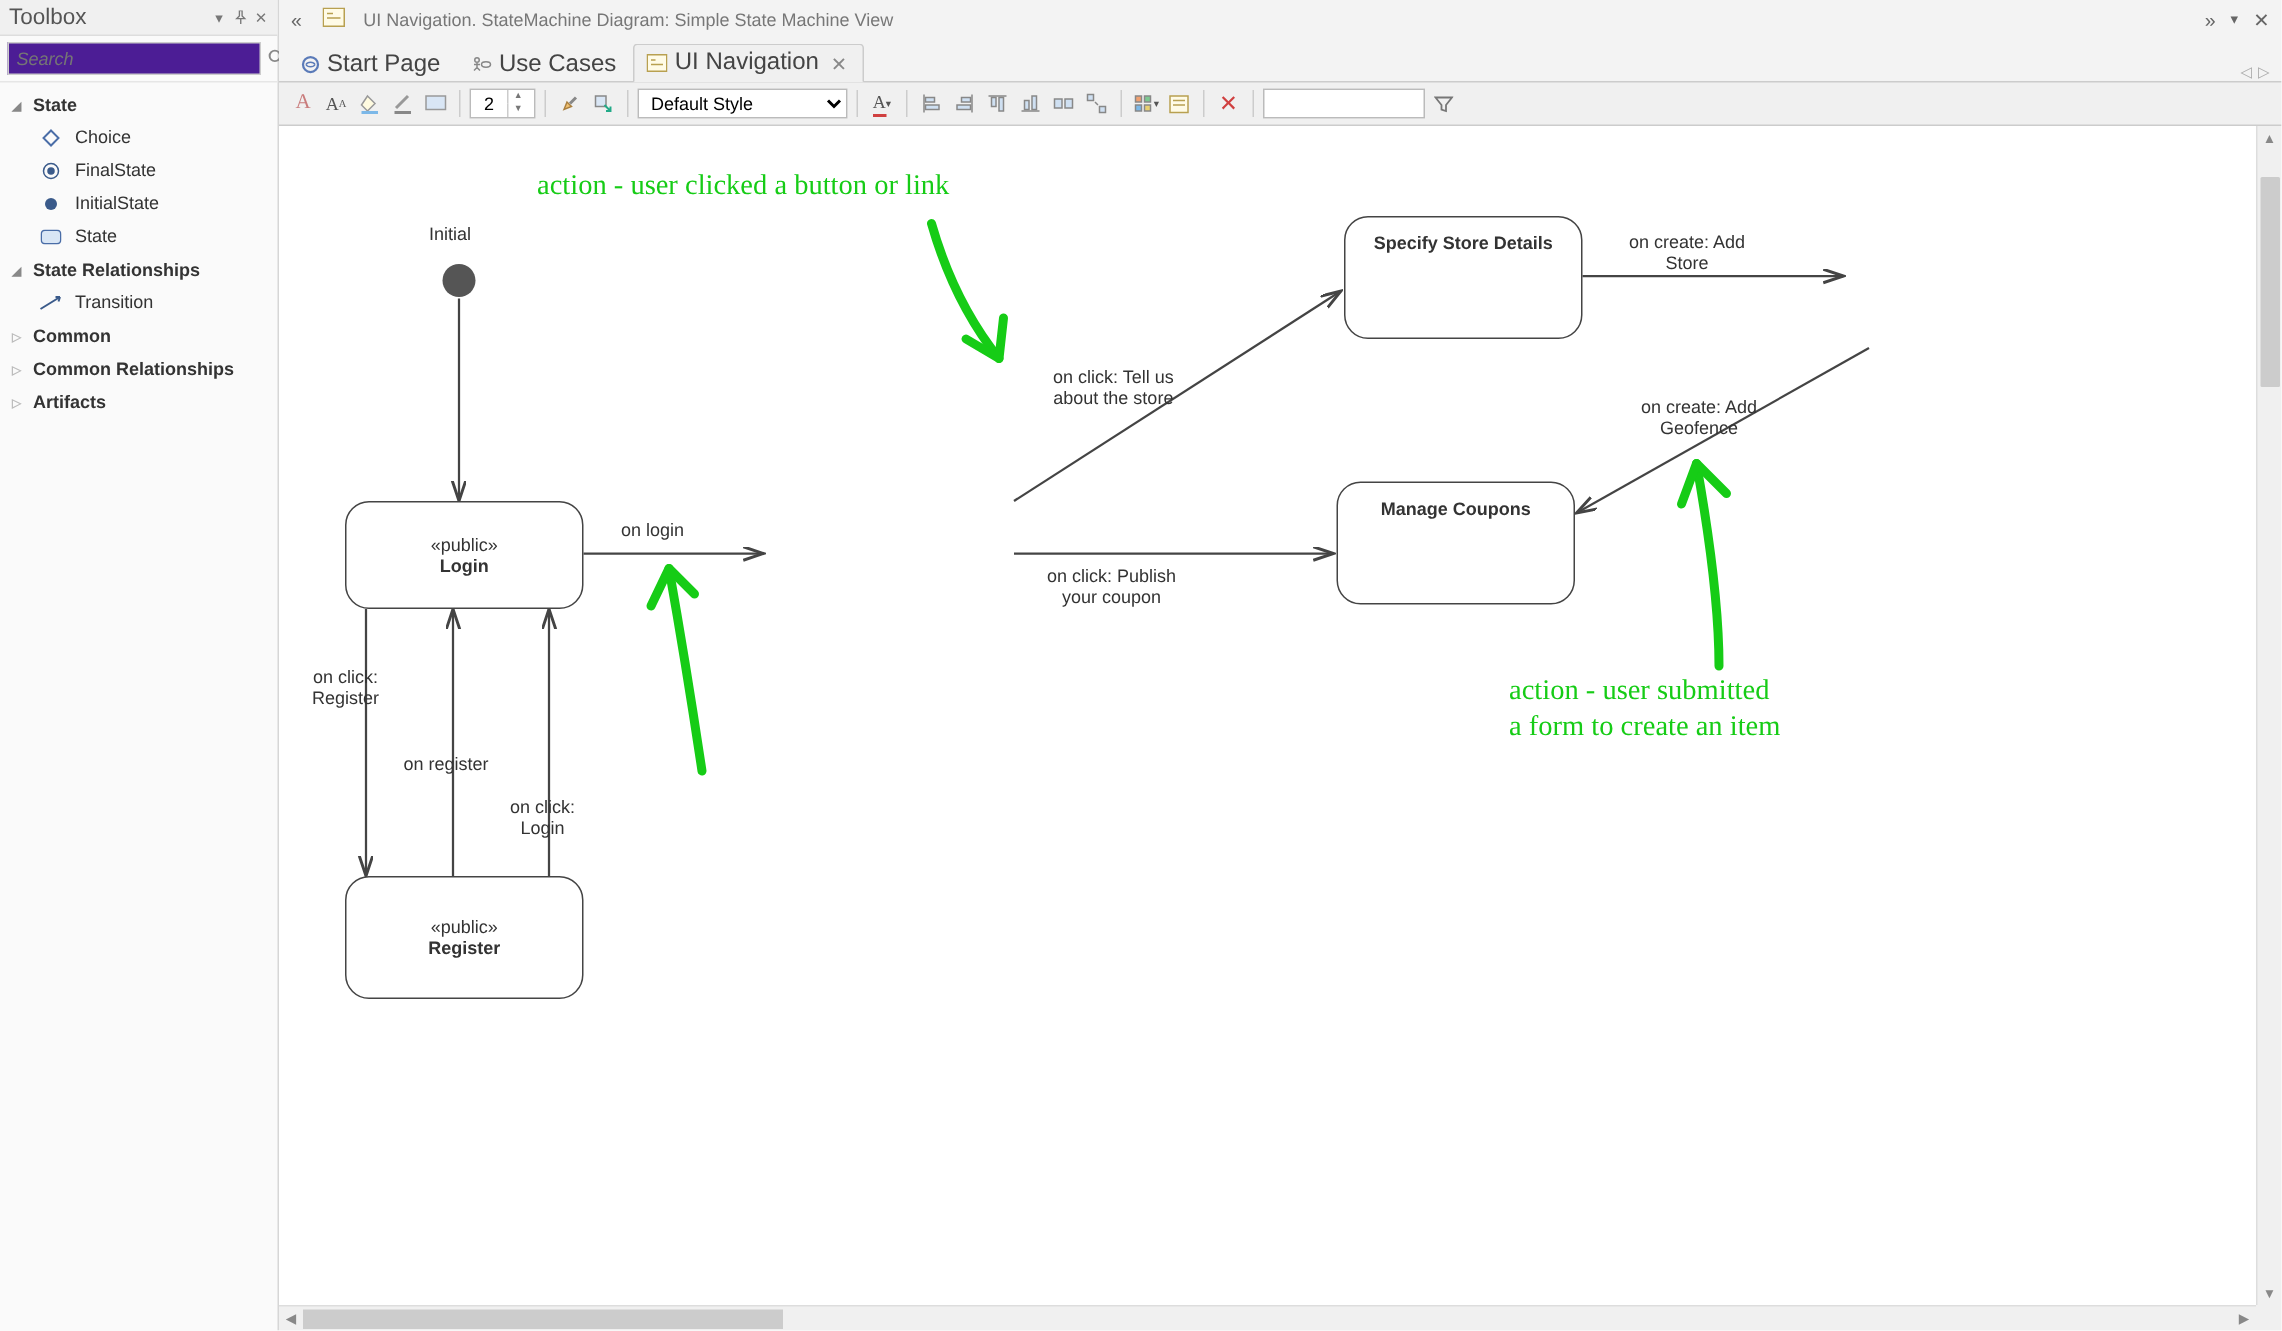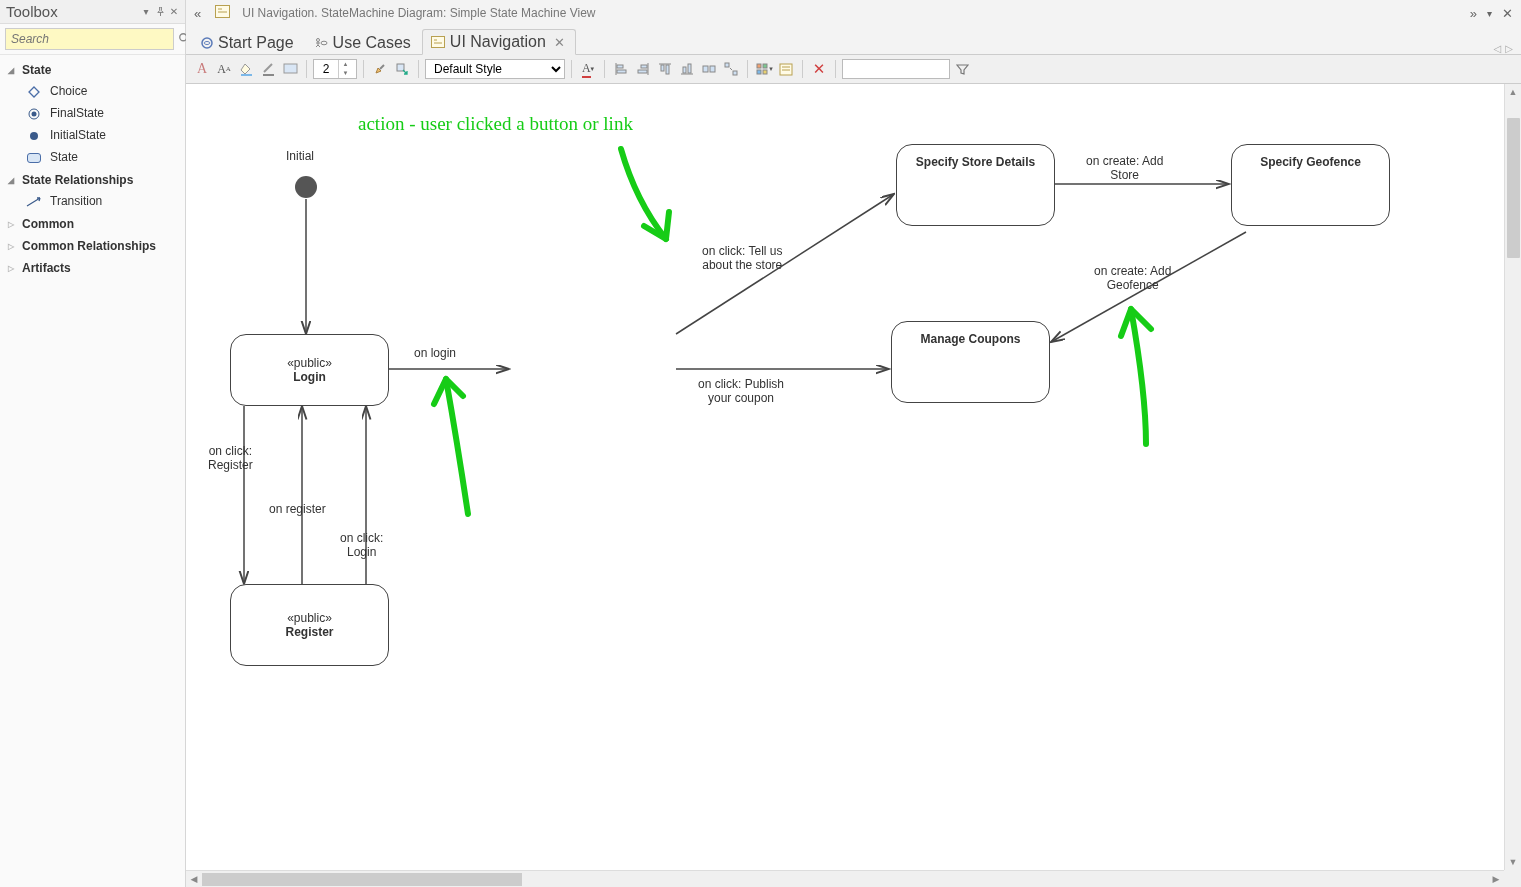--- a/index.html
+++ b/index.html
@@ -42,21 +42,21 @@
   gap: 4px;
   border-bottom: 1px solid #e6e6e6;
 }
 .sb-search input {
   flex: 1;
   padding: 3px 5px;
   border: 1px solid #ccc;
   font-style: italic;
   color: #888;
   font-size: 12px;
-  background:#fef9c3;
+  background:#4c1d95;
 }
 .sb-icon-btn { width:18px;height:18px;display:flex;align-items:center;justify-content:center;cursor:pointer;color:#666;}
 .sb-list { padding: 4px 0; }
 .sb-group {
   display:flex;align-items:center;
   padding: 4px 8px;
   font-weight:bold;
   color:#333;
   cursor:pointer;
   gap:6px;
@@ -505,23 +505,20 @@
       <div class="state-box" style="left:44px;top:250px;width:159px;height:72px;">
         <div>«public»</div>
         <div style="font-weight:bold;">Login</div>
       </div>
       <div class="state-box" style="left:44px;top:500px;width:159px;height:82px;">
         <div>«public»</div>
         <div style="font-weight:bold;">Register</div>
       </div>
       <div class="state-box" style="left:710px;top:60px;width:159px;height:82px;justify-content:flex-start;padding-top:10px;">
         <div style="font-weight:bold;">Specify Store Details</div>
-      </div>
-      <div class="state-box" style="left:1045px;top:60px;width:159px;height:82px;justify-content:flex-start;padding-top:10px;">
-        <div style="font-weight:bold;">Specify Geofence</div>
       </div>
       <div class="state-box" style="left:705px;top:237px;width:159px;height:82px;justify-content:flex-start;padding-top:10px;">
         <div style="font-weight:bold;">Manage Coupons</div>
       </div>
 
       <div class="diagram-text" style="left:228px;top:262px;">on login</div>
       <div class="diagram-text" style="left:22px;top:360px;white-space:pre;">on click:
 Register</div>
       <div class="diagram-text" style="left:83px;top:418px;">on register</div>
       <div class="diagram-text" style="left:154px;top:447px;white-space:pre;">on click:
@@ -529,20 +526,22 @@
       <div class="diagram-text" style="left:516px;top:160px;white-space:pre;">on click: Tell us
 about the store</div>
       <div class="diagram-text" style="left:512px;top:265px;white-space:pre;margin-top:28px;">on click: Publish
 your coupon</div>
       <div class="diagram-text" style="left:900px;top:70px;white-space:pre;">on create: Add
 Store</div>
       <div class="diagram-text" style="left:908px;top:180px;white-space:pre;">on create: Add
 Geofence</div>
 
       <div class="annotation" style="left:172px;top:28px;">action - user clicked a button or link</div>
+      <div class="annotation" style="left:820px;top:365px;white-space:pre;">action - user submitted
+a form to create an item</div>
 
     </div>
 
     <div class="scroll-v">
       <div class="arrow">▲</div>
       <div class="thumb"></div>
       <div style="flex:1"></div>
       <div class="arrow">▼</div>
     </div>
     <div class="scroll-h">

